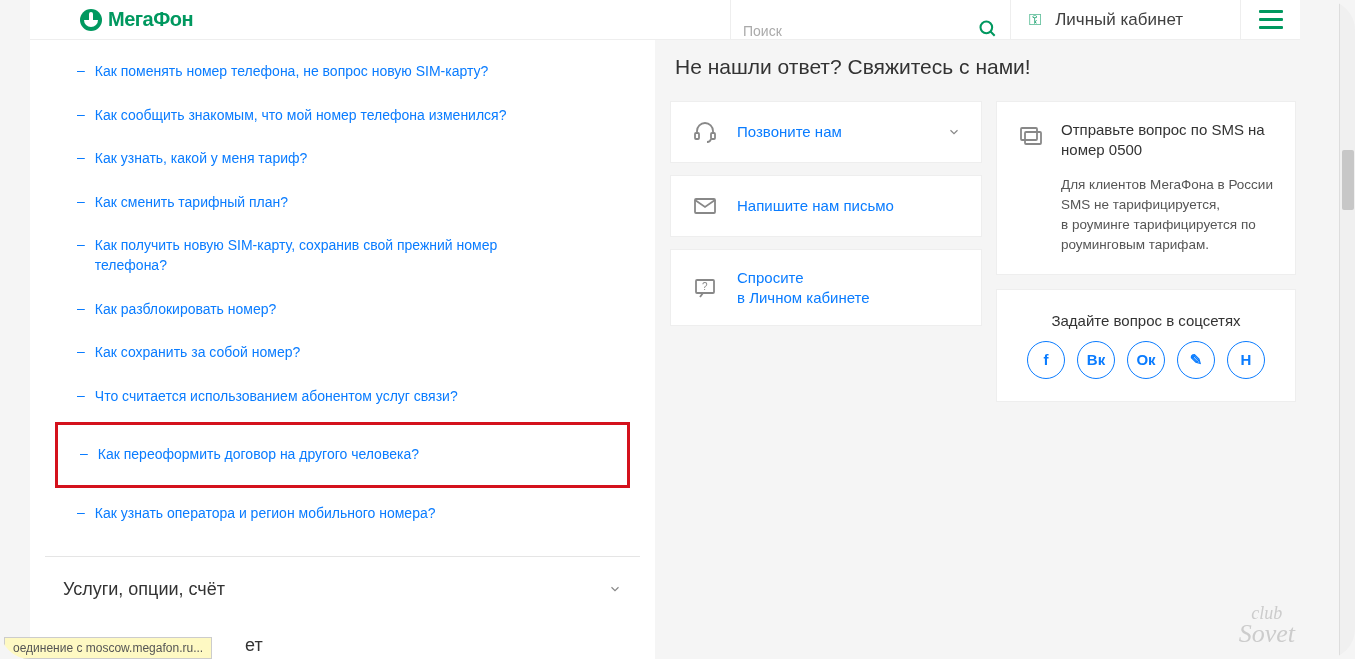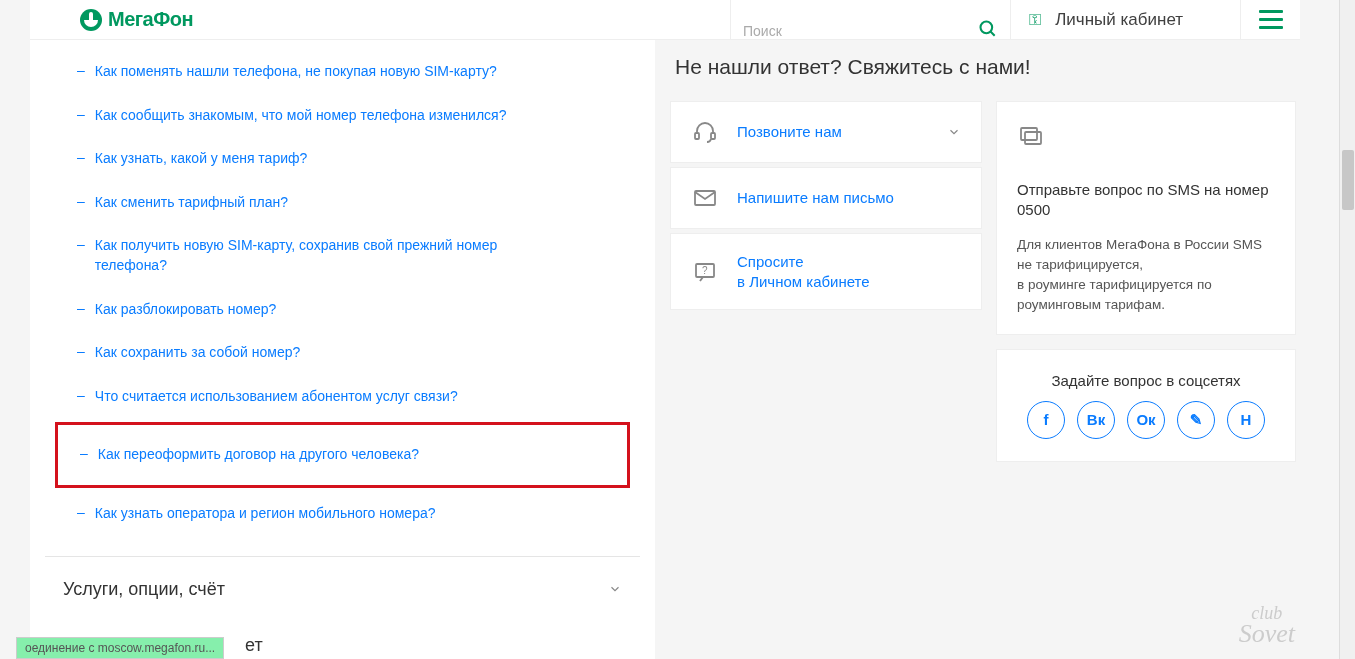--- a/index.html
+++ b/index.html
@@ -1,17 +1,17 @@
 <!DOCTYPE html>
 <html><head>
 <meta charset="utf-8">
 <style>
 * { margin: 0; padding: 0; box-sizing: border-box; }
 body { font-family: Arial, Helvetica, sans-serif; background: #f5f5f5; color: #333; font-size: 14px; }
-.viewport { width: 1355px; height: 659px; position: relative; overflow: hidden; background: #f5f5f5; }
+.viewport { width: 1355px; height: 659px; position: relative; overflow: hidden; background: #f5f5f5; border-radius: 30px; }
 .header { position: absolute; top: 0; left: 30px; right: 55px; height: 40px; background: #fff; display: flex; align-items: center; border-bottom: 1px solid #eee; z-index: 10; }
 .logo { display: flex; align-items: center; margin-left: 50px; gap: 6px; }
 .logo-mark { width: 22px; height: 22px; border-radius: 50%; background: #00985f; position: relative; }
 .logo-mark::before { content: ""; position: absolute; left: 9px; top: 3px; width: 4px; height: 10px; background: #fff; border-radius: 2px; }
 .logo-mark::after { content: ""; position: absolute; left: 4px; top: 11px; width: 14px; height: 7px; background: #fff; border-radius: 0 0 7px 7px; }
 .logo-text { font-weight: 700; font-size: 20px; color: #00985f; letter-spacing: -0.5px; }
 .header-right { margin-left: auto; display: flex; align-items: stretch; height: 100%; }
 .search-box { width: 280px; border-left: 1px solid #eee; display: flex; align-items: flex-end; padding: 0 12px; }
 .search-input { flex: 1; border: none; outline: none; font-size: 14px; color: #888; }
 .search-input::placeholder { color: #aaa; }
@@ -29,40 +29,40 @@
 .faq-link { color: #0a7cff; cursor: pointer; max-width: 460px; line-height: 1.4; }
 .faq-item.highlight { border: 3px solid #d4111c; margin: 4px 10px; padding: 20px 10px 20px 22px; }
 
 .accordion { border-top: 1px solid #e5e5e5; padding: 22px 18px; display: flex; justify-content: space-between; align-items: center; cursor: pointer; }
 .accordion-title { font-size: 18px; color: #333; }
 .chevron { width: 14px; height: 14px; }
 
 .aside { position: absolute; top: 55px; left: 670px; width: 628px; }
 .aside-title { font-size: 21px; color: #333; margin-bottom: 22px; padding-left: 5px; }
 .aside-grid { display: flex; gap: 14px; }
-.aside-left { width: 312px; display: flex; flex-direction: column; gap: 4px; }
+.aside-left { width: 312px; display: flex; flex-direction: column; gap: 12px; }
 .aside-right { width: 300px; display: flex; flex-direction: column; gap: 14px; }
 
 .card { background: #fff; border: 1px solid #eee; }
 .contact-row { display: flex; align-items: center; padding: 18px 20px; gap: 18px; cursor: pointer; }
 .contact-icon { width: 28px; height: 24px; color: #888; flex-shrink: 0; }
 .contact-text { color: #0a7cff; flex: 1; font-size: 15px; line-height: 1.3; }
 .contact-chev { color: #888; }
 
-.sms-card { padding: 18px 20px; display: flex; gap: 32px; flex-direction: column; }
+.sms-card { padding: 18px 20px; display: flex; gap: 16px; }
 .sms-icon { width: 28px; height: 24px; color: #888; flex-shrink: 0; margin-top: 4px; }
 .sms-title { font-size: 15px; color: #333; line-height: 1.35; margin-bottom: 14px; }
 .sms-body { font-size: 13.5px; color: #555; line-height: 1.5; }
 
 .social-card { padding: 22px 20px; text-align: center; }
 .social-title { font-size: 15px; color: #333; margin-bottom: 12px; }
 .social-row { display: flex; justify-content: center; gap: 12px; }
 .social-btn { width: 38px; height: 38px; border: 1px solid #0a7cff; border-radius: 50%; display: flex; align-items: center; justify-content: center; color: #0a7cff; font-weight: 700; font-size: 15px; cursor: pointer; }
 
-.statusbar { position: absolute; left: 16px; bottom: 0; background: #86efac; border: 1px solid #ccc; padding: 3px 8px; font-size: 12px; color: #555; z-index: 20; }
+.statusbar { position: absolute; left: 4px; bottom: 0; background: #fef9c3; border: 1px solid #ccc; padding: 3px 8px; font-size: 12px; color: #555; z-index: 20; }
 .next-acc { position: absolute; left: 245px; bottom: 3px; font-size: 18px; color: #333; z-index: 5; }
 
 .watermark { position: absolute; right: 60px; bottom: 14px; color: #ccc; font-style: italic; font-family: cursive; font-size: 26px; line-height: 0.9; text-align: center; pointer-events: none; }
 .watermark .l1 { font-size: 18px; }
 
 .scrollbar { position: absolute; right: 0; top: 0; width: 16px; height: 100%; background: #f0f0f0; border-left: 1px solid #ddd; }
 .scrollthumb { position: absolute; top: 150px; left: 2px; width: 12px; height: 60px; background: #c7c7c7; border-radius: 2px; }
 </style>
 </head>
 <body>
@@ -90,21 +90,21 @@
           <span></span>
           <span></span>
     </div>
   </div>
 </div>
 
 <div class="main">
   <div class="faq-list">
         <div class="faq-item">
           <span class="faq-dash">–</span>
-          <span class="faq-link">Как поменять нашли телефона, не покупая новую SIM-карту?</span>
+          <span class="faq-link">Как поменять номер телефона, не вопрос новую SIM-карту?</span>
         </div>
         <div class="faq-item">
           <span class="faq-dash">–</span>
           <span class="faq-link">Как сообщить знакомым, что мой номер телефона изменился?</span>
         </div>
         <div class="faq-item">
           <span class="faq-dash">–</span>
           <span class="faq-link">Как узнать, какой у меня тариф?</span>
         </div>
         <div class="faq-item">

